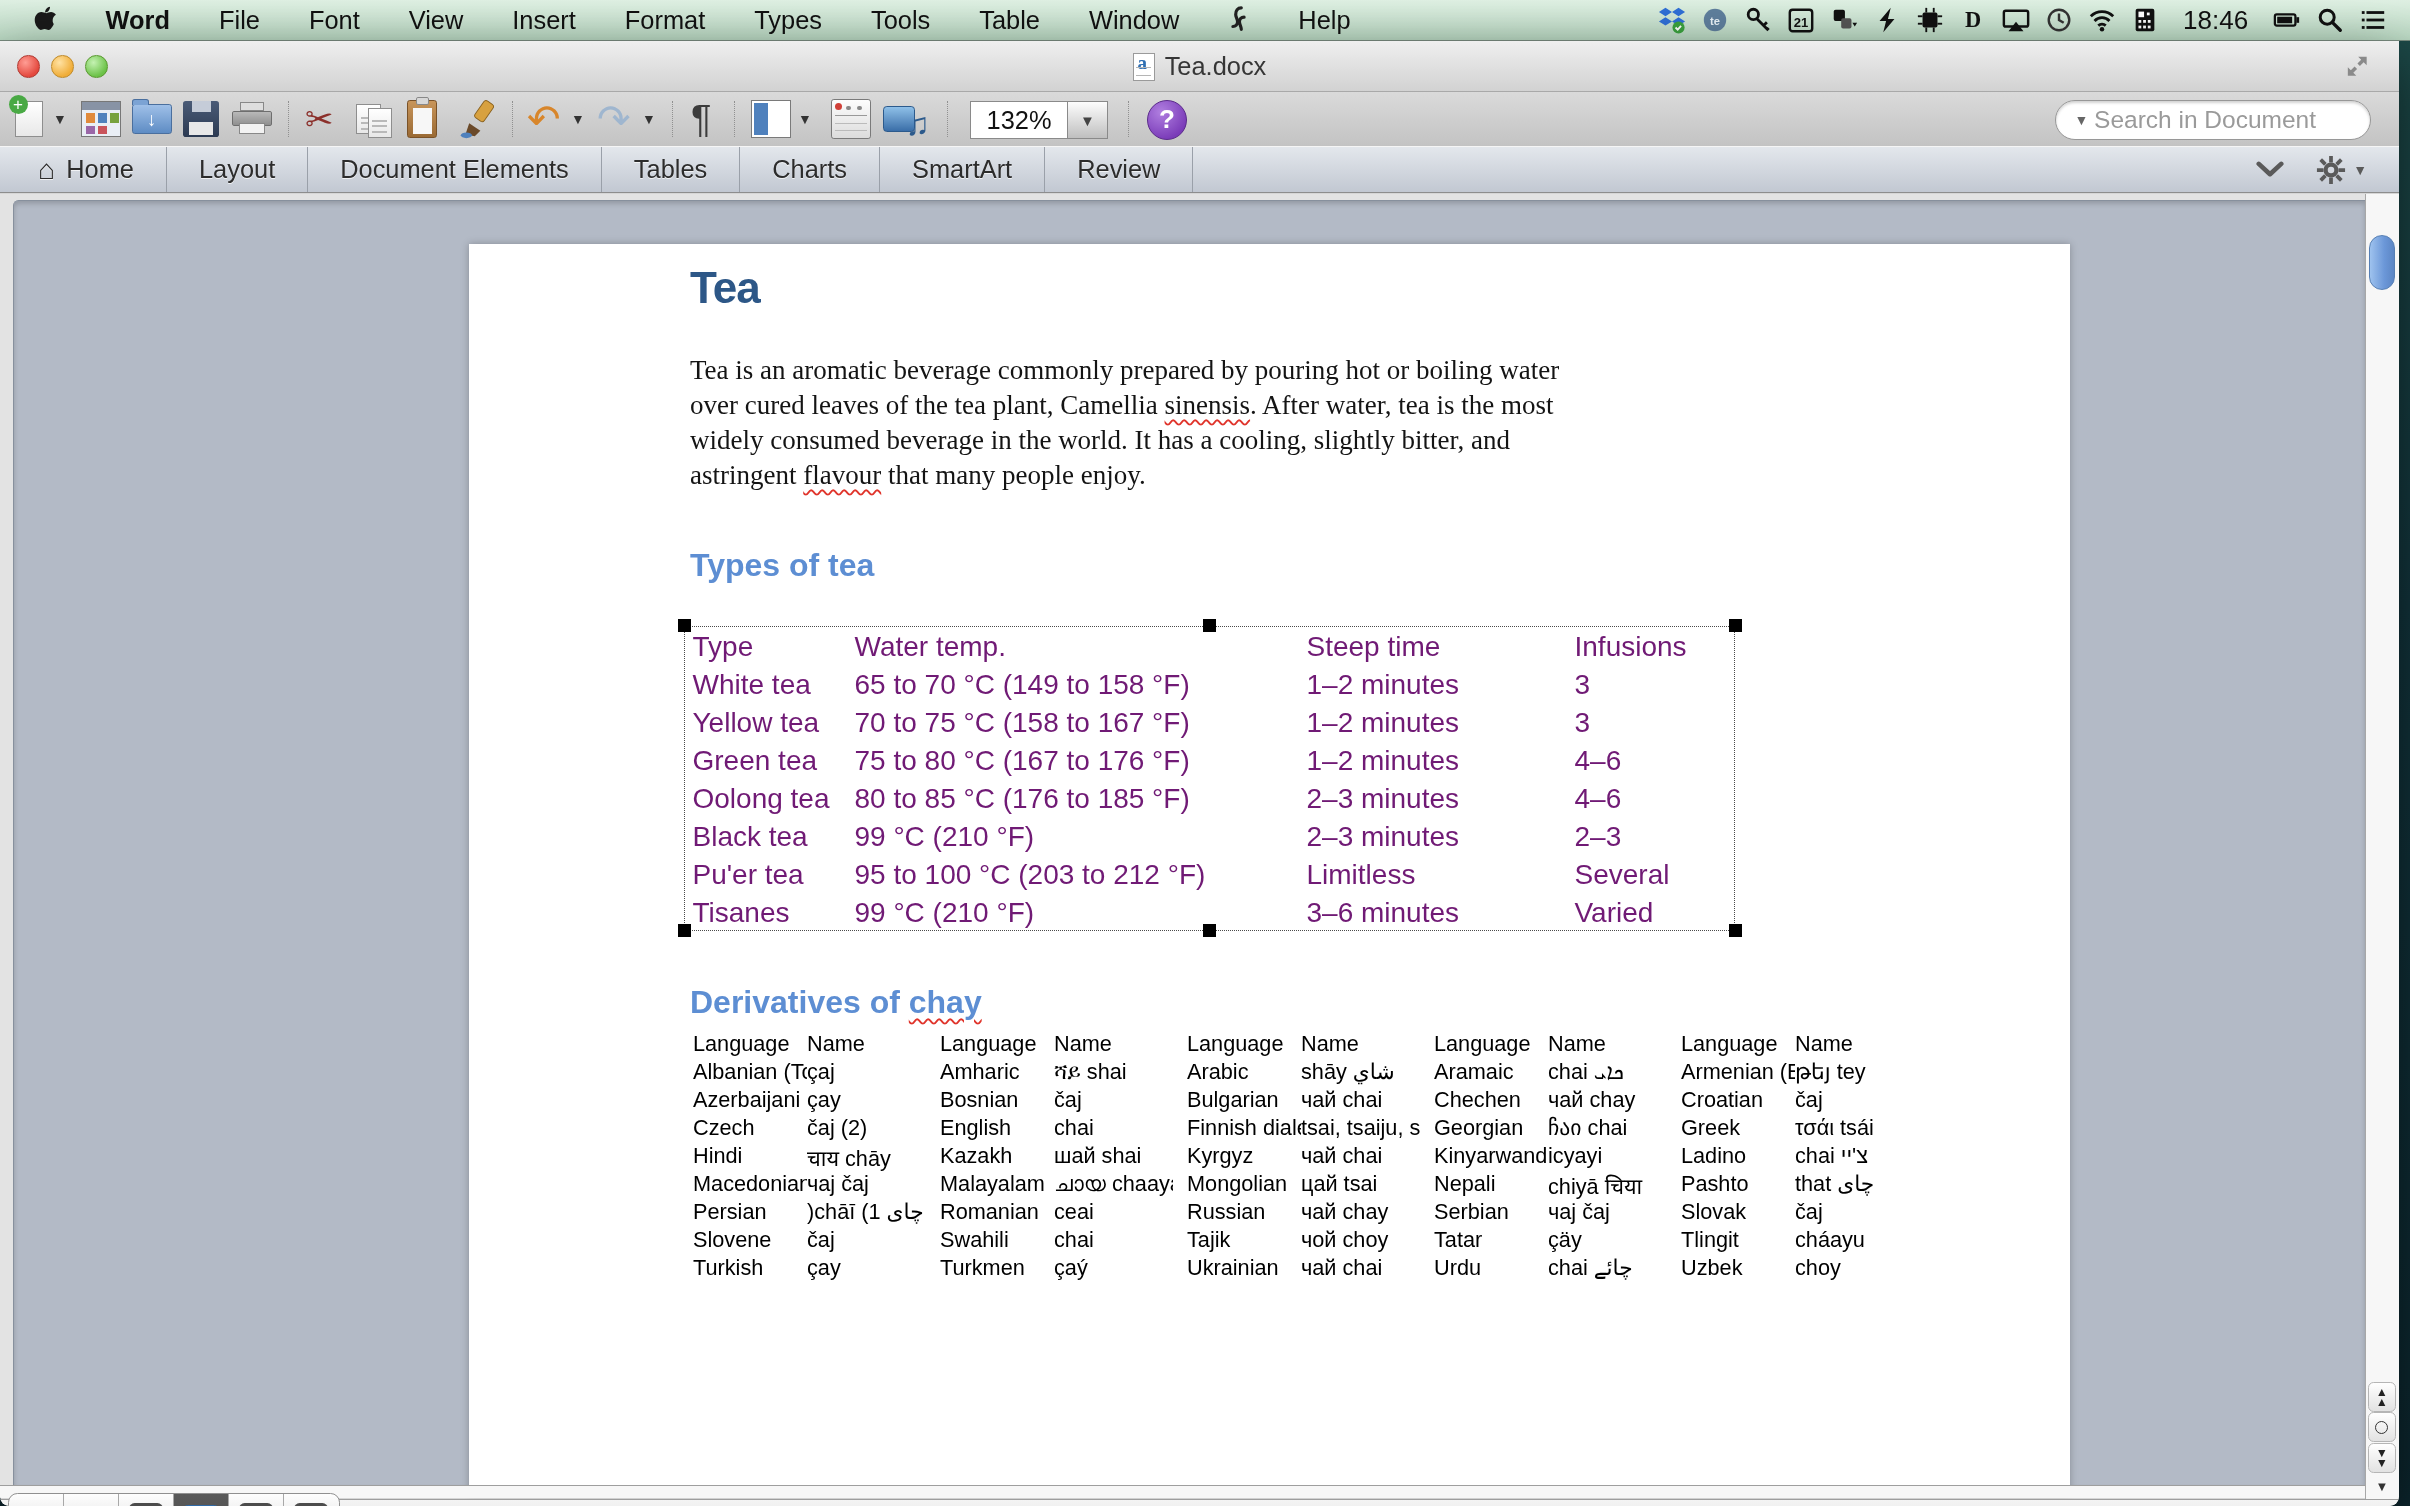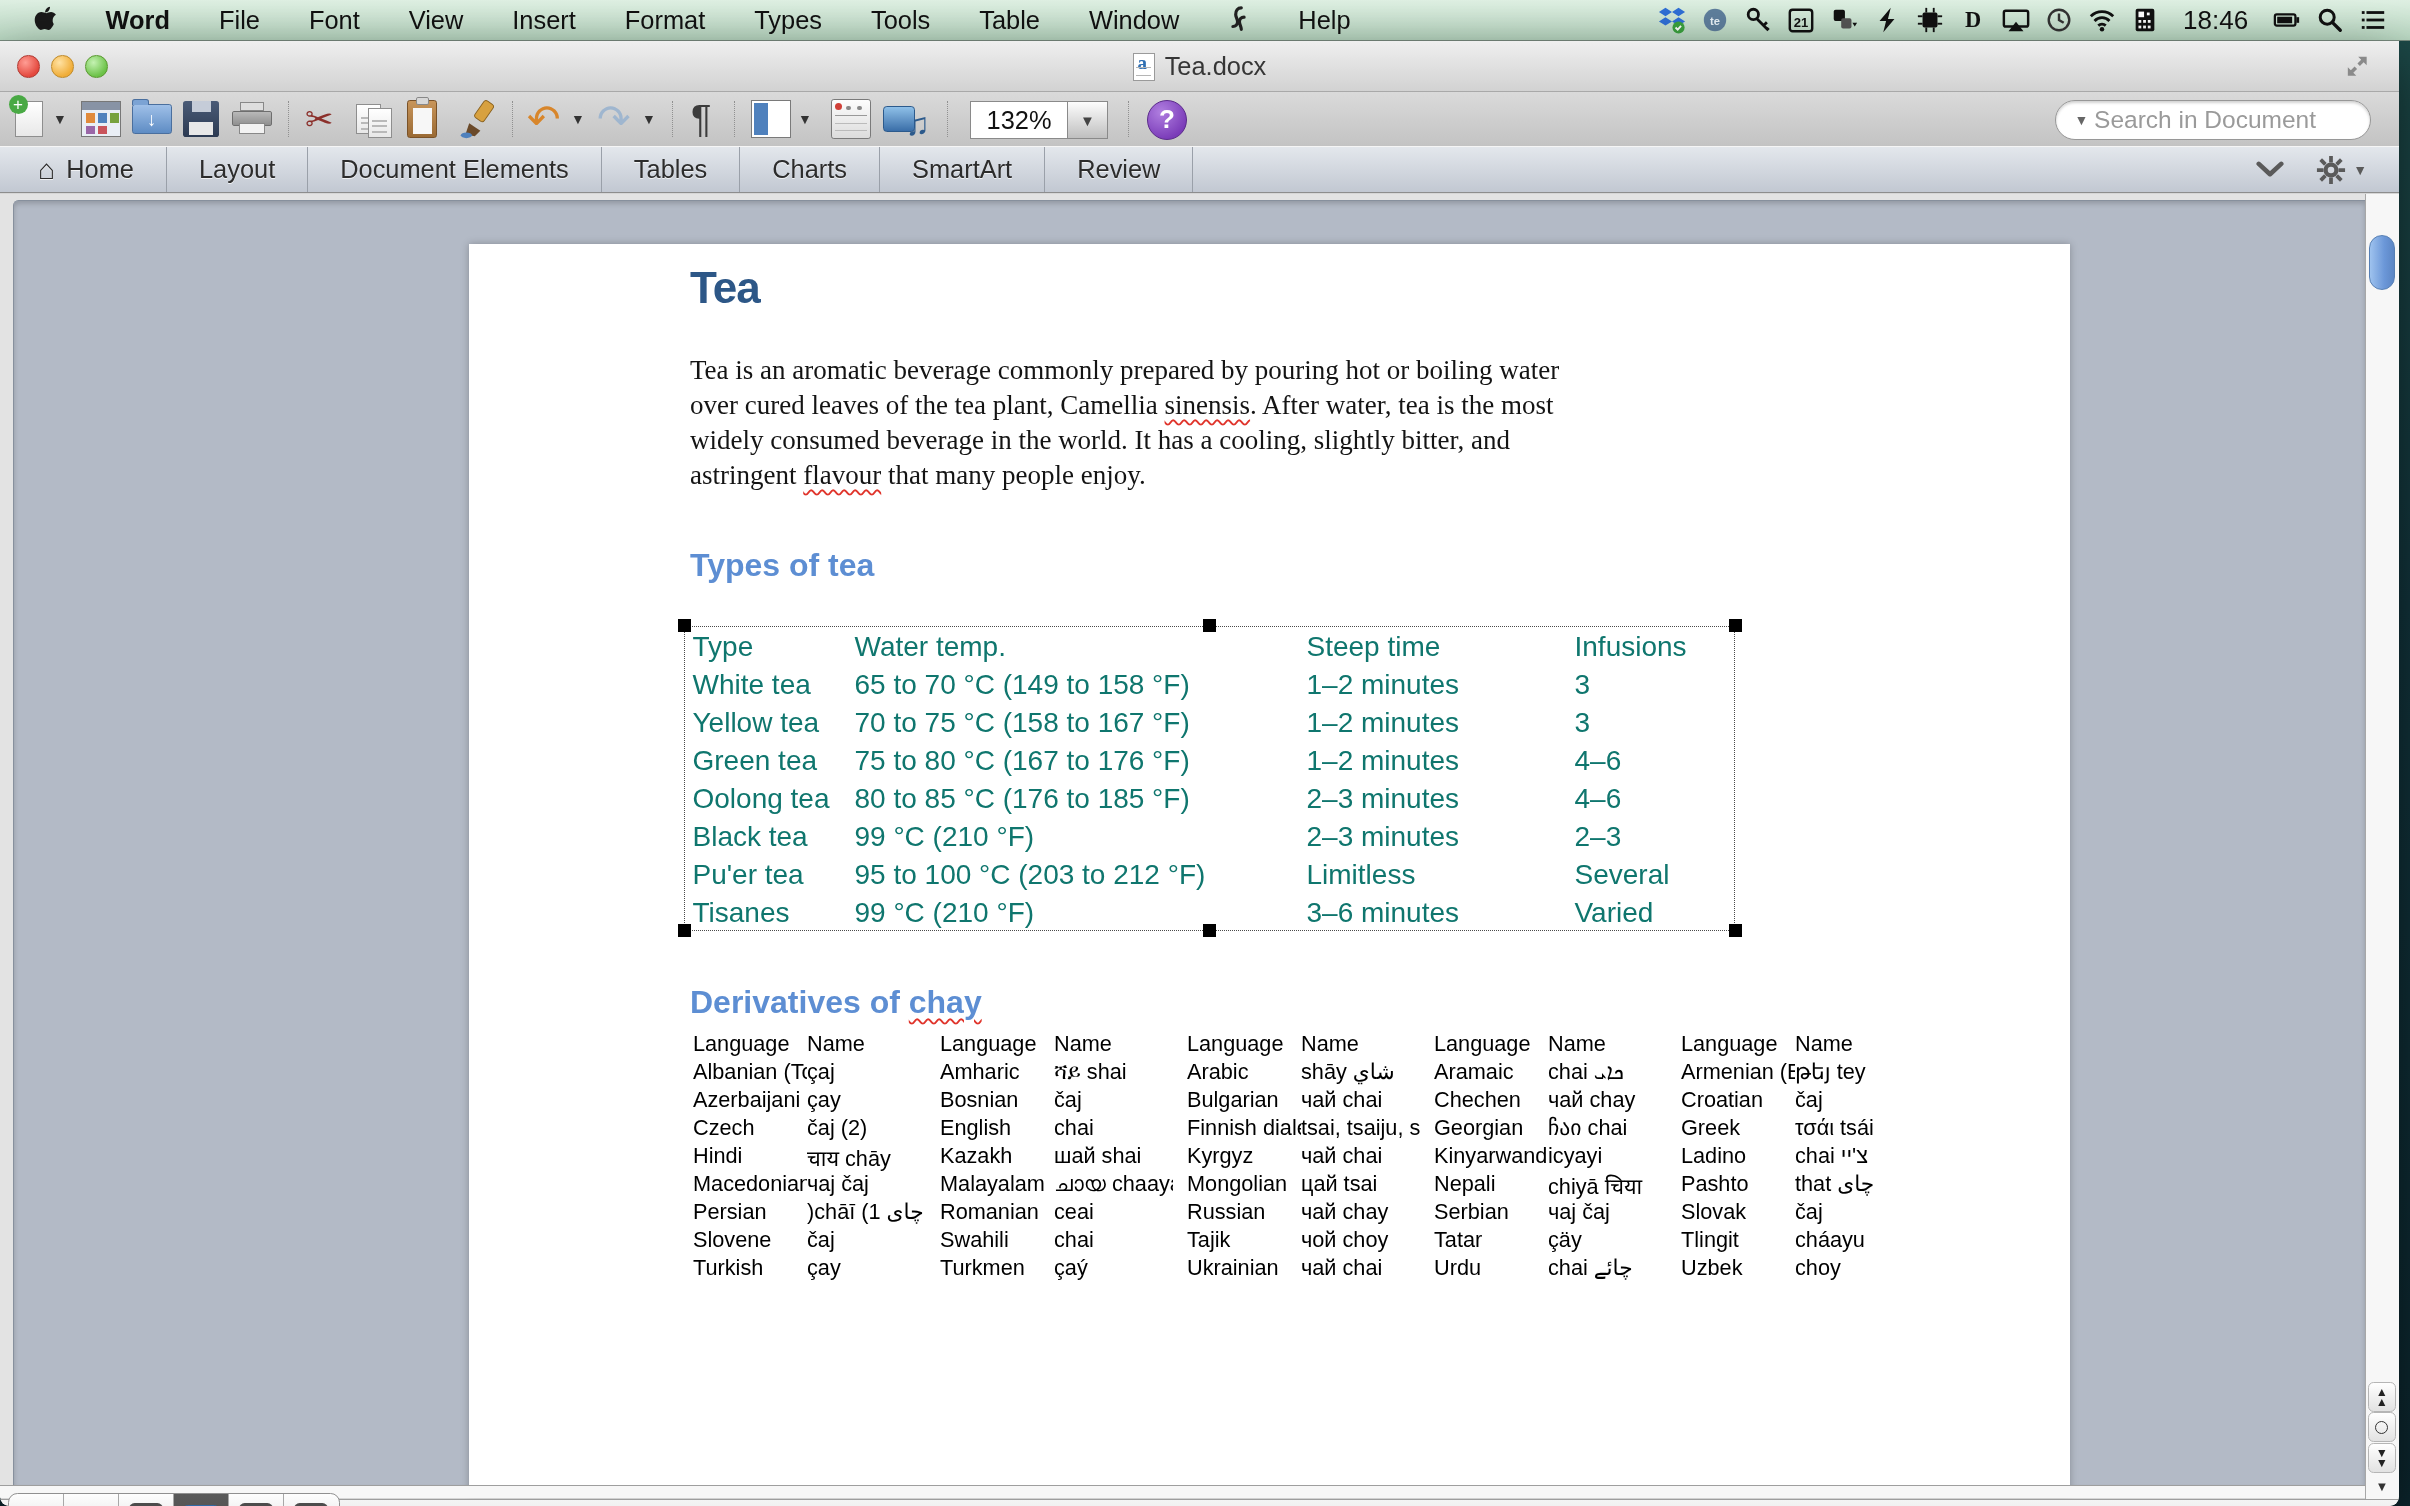--- a/index.html
+++ b/index.html
@@ -93,21 +93,21 @@
     text-decoration-thickness:1.9px; text-underline-offset:4.7px; }
   .h2 { position:absolute; left:221px; font-size:32px; font-weight:bold; color:#5d8ed3; }
   #types-heading { top:303px; }
   #deriv-heading { top:740px; }
 
   
   #tea-table-wrap { position:absolute; left:215px; top:382px; width:1051px; height:305px;
     border:1.9px dotted #4a4a4a; }
   #tea-table { position:absolute; left:7.5px; top:1.9px; right:1.9px; bottom:1.9px;
     display:grid; grid-template-columns:162px 452px 268px 1fr; grid-auto-rows:38px;
-    font-size:28px; color:#0f766e; align-items:center; white-space:nowrap; }
+    font-size:28px; color:#701a75; align-items:center; white-space:nowrap; }
   .handle { position:absolute; width:13px; height:13px; background:#000; }
 
   
   #derivatives { position:absolute; left:224px; top:787px; display:flex; gap:14px; }
   .deriv-col { width:233px; }
   .deriv-row { display:flex; height:28px; font-size:21.7px; color:#000; }
   .deriv-lang { width:114px; overflow:hidden; white-space:nowrap; flex:none; }
   .deriv-name { width:119px; overflow:hidden; white-space:nowrap; flex:none; }
 
   

